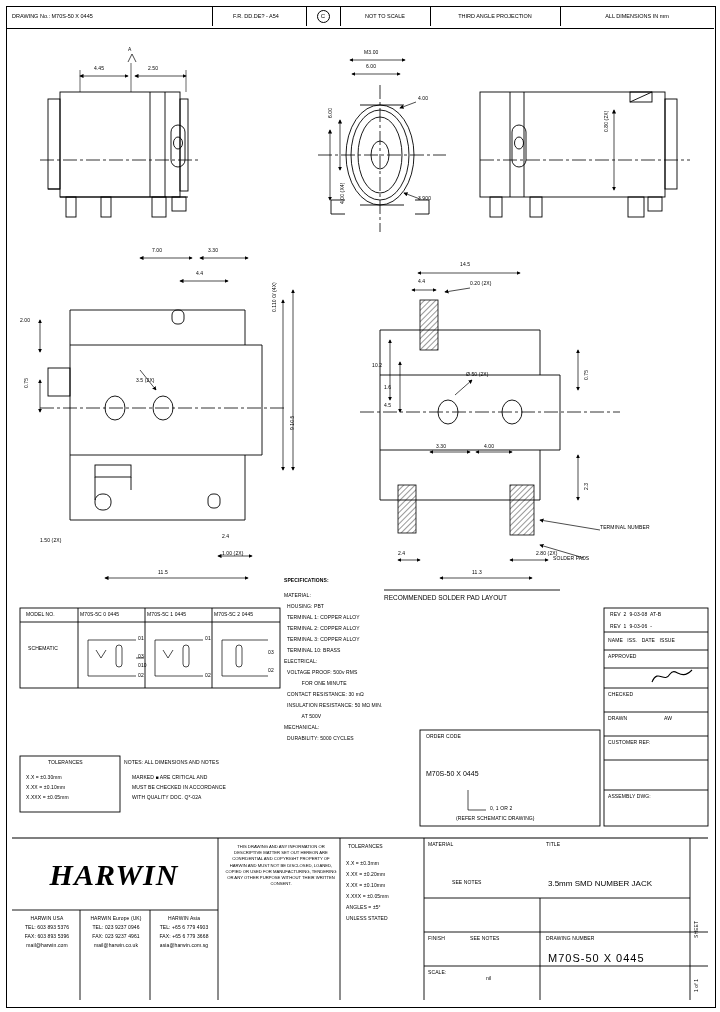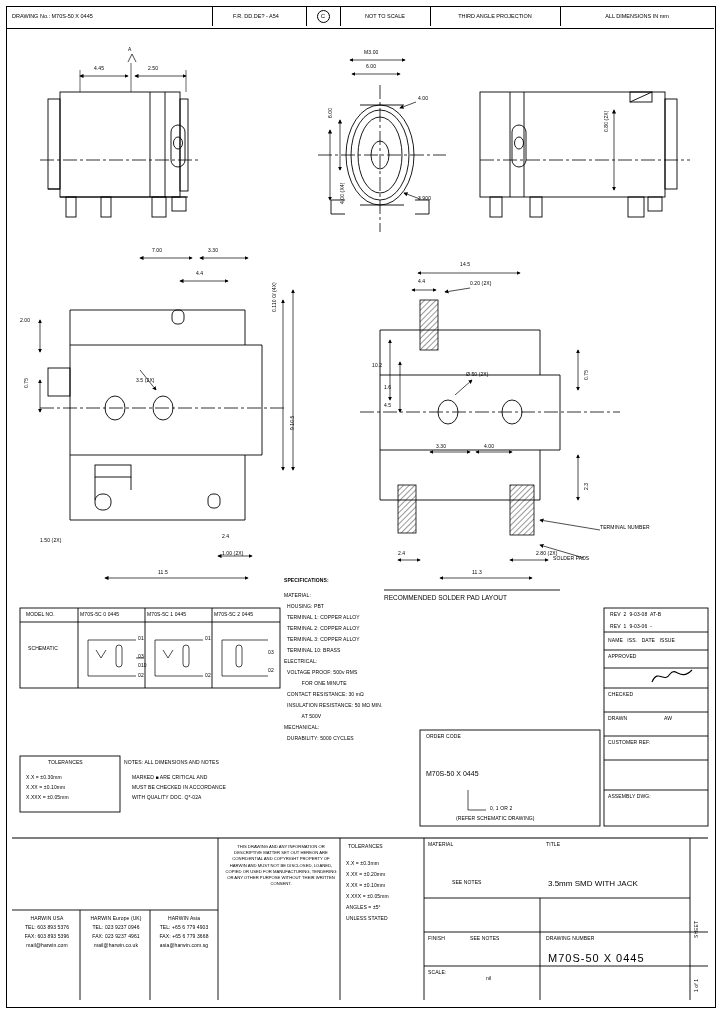--- a/index.html
+++ b/index.html
@@ -319,20 +319,23 @@
   <div class="abs t" style="left:664px;top:716px;">AW</div>
   <div class="abs t" style="left:608px;top:740px;">CUSTOMER REF:</div>
   <div class="abs t" style="left:608px;top:794px;">ASSEMBLY DWG:</div>
 
   <div class="abs" style="left:650px;top:666px;width:44px;height:20px;">
     <svg width="44" height="20">
         <path d="M2,16 C8,2 14,18 20,8 C26,0 30,16 42,4" stroke="#000" fill="none" stroke-width="1.1"></path>
       </svg>
   </div>
 
+  <div class="abs" style="left:18px;top:848px;width:192px;height:54px;display:flex;align-items:center;justify-content:center;">
+    <span style="font-family:'Liberation Serif',serif;font-weight:bold;font-size:30px;letter-spacing:1px;font-style:italic;">HARWIN</span>
+  </div>
 
   <div class="abs t" style="left:16px;top:914px;width:62px;line-height:9px;text-align:center;" id="off0">HARWIN USA
 TEL: 603 893 5376
 FAX: 603 893 5396
 mail@harwin.com</div>
   <div class="abs t" style="left:84px;top:914px;width:64px;line-height:9px;text-align:center;" id="off1">HARWIN Europe (UK)
 TEL: 023 9237 0946
 FAX: 023 9237 4961
 mail@harwin.co.uk</div>
   <div class="abs t" style="left:153px;top:914px;width:62px;line-height:9px;text-align:center;" id="off2">HARWIN Asia
@@ -351,19 +354,19 @@
 UNLESS STATED</div>
 
   <div class="abs t" style="left:428px;top:842px;">MATERIAL</div>
   <div class="abs t" style="left:452px;top:880px;">SEE NOTES</div>
   <div class="abs t" style="left:428px;top:936px;">FINISH</div>
   <div class="abs t" style="left:470px;top:936px;">SEE NOTES</div>
   <div class="abs t" style="left:428px;top:970px;">SCALE:</div>
   <div class="abs t" style="left:486px;top:976px;">nil</div>
 
   <div class="abs t" style="left:546px;top:842px;">TITLE</div>
-  <div class="abs t7" style="left:548px;top:880px;font-size:8px;">3.5mm SMD WITH JACK</div>
+  <div class="abs t7" style="left:548px;top:880px;font-size:8px;">3.5mm SMD NUMBER JACK</div>
   <div class="abs t" style="left:546px;top:936px;">DRAWING NUMBER</div>
   <div class="abs" style="left:548px;top:952px;font-size:11px;letter-spacing:1px;">M70S-50 X 0445</div>
   <div class="abs t" style="left:694px;top:938px;transform:rotate(-90deg);transform-origin:left top;">SHEET</div>
   <div class="abs t" style="left:694px;top:992px;transform:rotate(-90deg);transform-origin:left top;">1 of 1</div>
 
 </div>
 
 </body></html>

